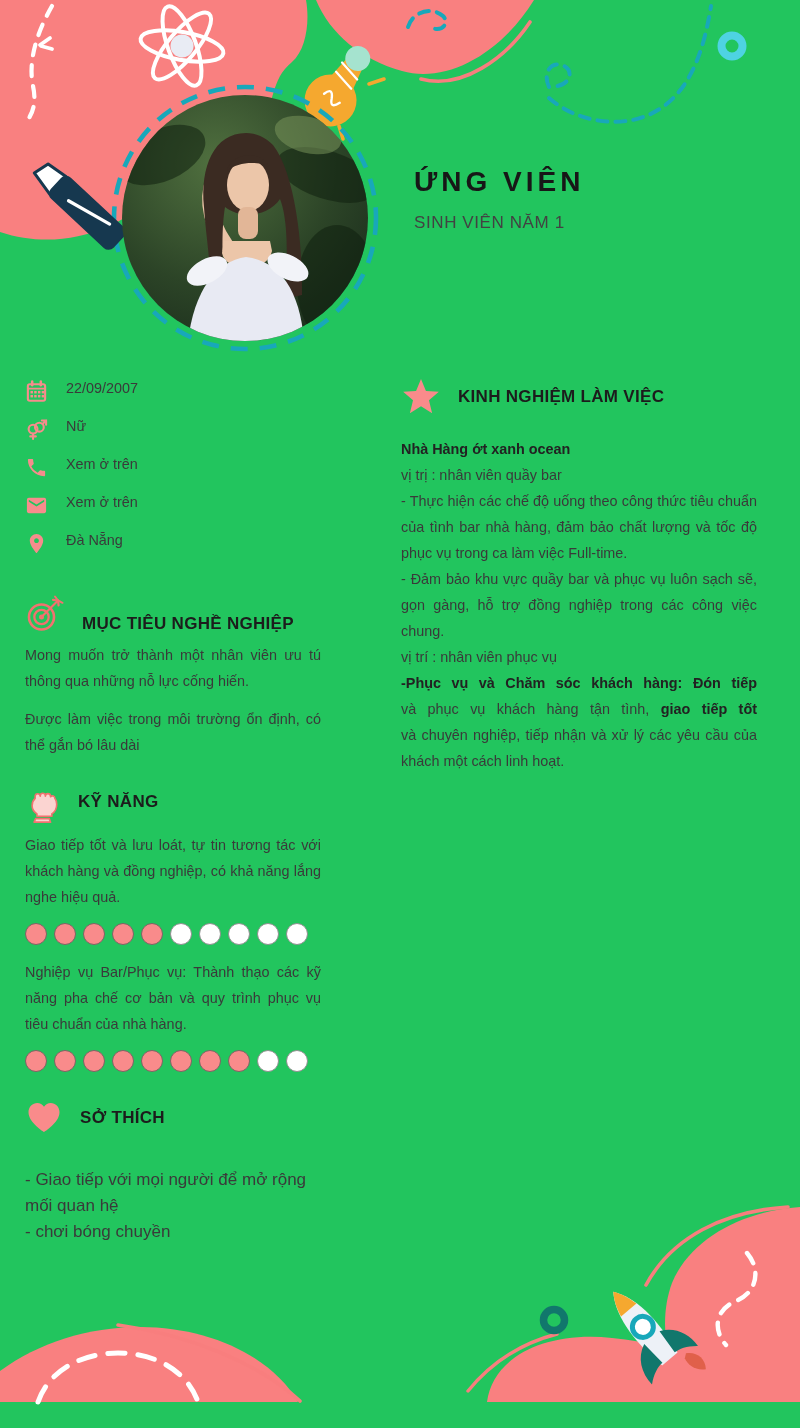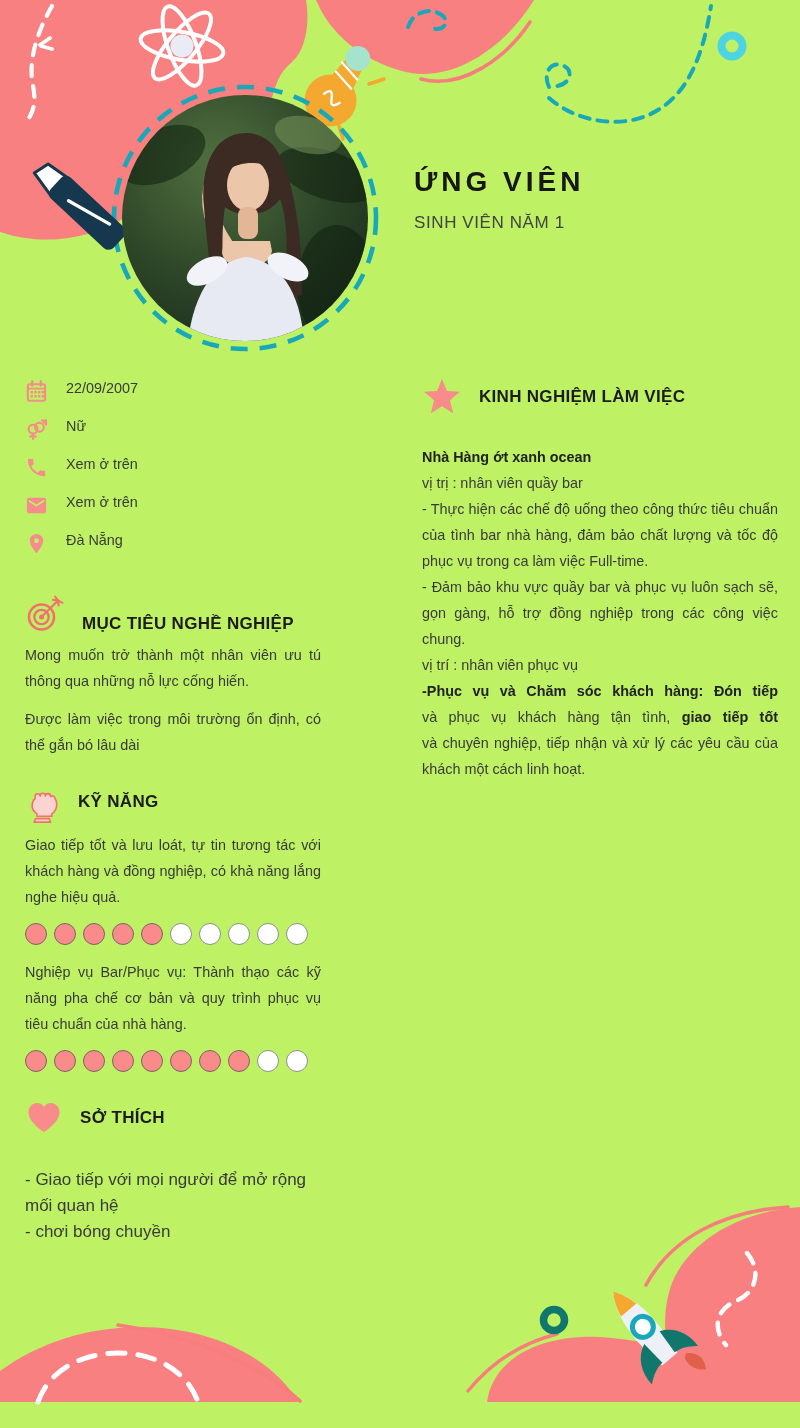--- a/index.html
+++ b/index.html
@@ -1,34 +1,34 @@
 <!DOCTYPE html>
 <html><head>
 <meta charset="utf-8">
 <style>
   html,body{margin:0;padding:0;background:#fff;}
   .page{
-    position:relative;width:800px;height:1428px;background:#bef264;overflow:hidden;
+    position:relative;width:800px;height:1428px;background:#22c55e;overflow:hidden;
     font-family:"Liberation Sans","DejaVu Sans",sans-serif;color:#3c3c3c;
   }
   svg.decor{position:absolute;left:0;display:block;}
   .decor-top{top:0;}
   .decor-bottom{top:1195px;}
   .photo{
     position:absolute;left:122px;top:95px;width:246px;height:246px;border-radius:50%;
     overflow:hidden;z-index:2;
   }
   .header{position:absolute;left:414px;top:166px;z-index:3;}
   .header h1{
     margin:0;font-size:28px;font-weight:700;letter-spacing:4px;color:#171717;
   }
   .subtitle{margin-top:15px;font-size:17px;color:#424242;letter-spacing:.6px;}
 
   .left-col{position:absolute;left:25px;top:380px;width:296px;z-index:3;}
-  .right-col{position:absolute;left:422px;top:378px;width:356px;z-index:3;}
+  .right-col{position:absolute;left:401px;top:378px;width:356px;z-index:3;}
 
   .contact-row{display:flex;align-items:flex-start;height:38px;gap:18px;}
   .contact-row .cicon{width:23px;height:23px;flex:0 0 23px;display:flex;align-items:center;}
   .contact-row .cval{font-size:14.4px;color:#3a3a3a;}
 
   .section-head{display:flex;align-items:center;gap:17px;}
   .section-head .sicon{flex:0 0 auto;display:flex;}
   .section-head h2{margin:0;font-size:17px;font-weight:700;color:#1c1c1c;letter-spacing:.3px;}
 
   .obj-head{margin-top:24px;align-items:flex-end;}
@@ -36,21 +36,21 @@
   .hobby-head{margin-top:26px;}
 
   .para{font-size:14.4px;line-height:26px;text-align:justify;margin:8px 0 0 0;color:#3a3a3a;}
   .hobby-line{font-size:17px;line-height:26px;color:#3a3a3a;}
   .hobby-list{margin-top:32px;}
 
   .dots{margin-top:13px;height:24px;display:flex;gap:7px;}
   .dot{width:22px;height:22px;border-radius:50%;background:#fff;border:1.5px solid #8f8f8f;box-sizing:border-box;}
   .dot.filled{background:#F98B8B;border-color:#7d6464;}
 
-  .exp-body{margin-top:28px;font-size:14.4px;line-height:26px;color:#3a3a3a;}
+  .exp-body{margin-top:20px;font-size:14.4px;line-height:26px;color:#3a3a3a;}
   .exp-line{min-height:26px;}
   .bold{font-weight:700;color:#222;}
   .just{text-align:justify;}
   .jall{text-align:justify;text-align-last:justify;}
 </style>
 </head>
 <body>
 
 <div class="page">
 

